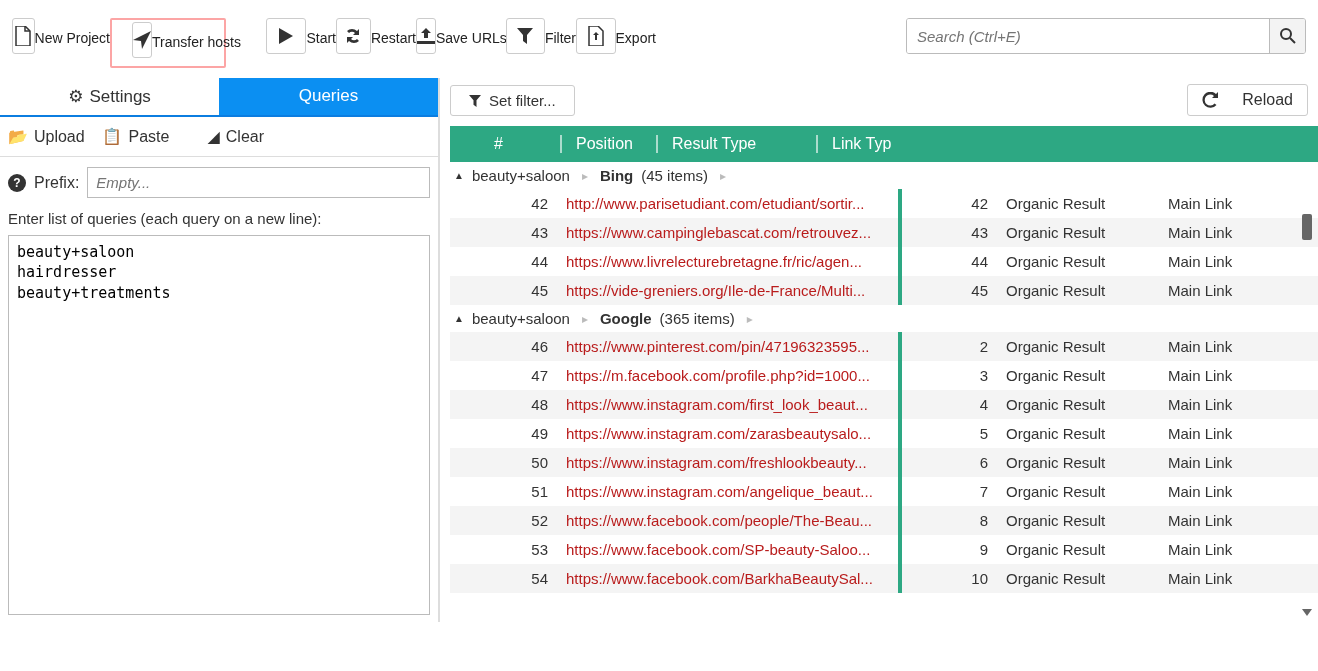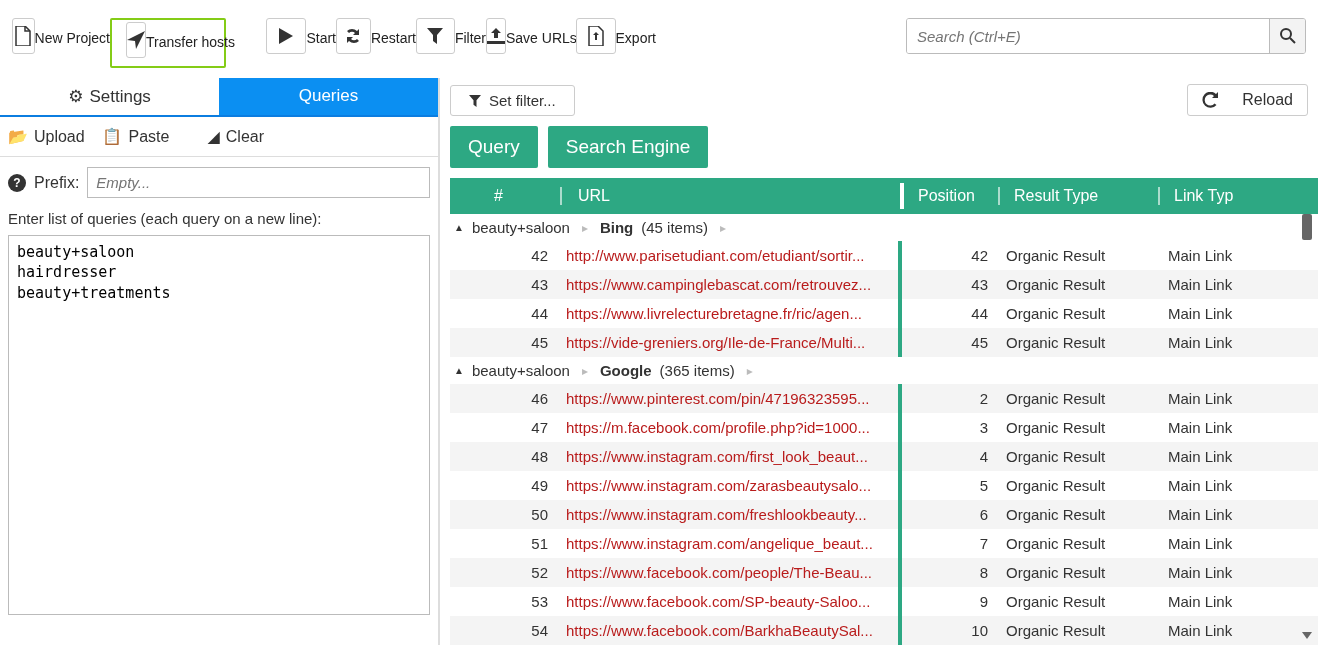--- a/index.html
+++ b/index.html
@@ -3,21 +3,21 @@
 <meta charset="utf-8">
 <style>
 * { box-sizing: border-box; margin: 0; padding: 0; }
 body { font-family: "Segoe UI", Arial, sans-serif; font-size: 14px; color: #333; background: #fff; width: 1318px; }
 
 
 .toolbar { display: flex; align-items: flex-start; padding: 18px 12px 10px 12px; gap: 0; }
 .tool-btn { display: flex; flex-direction: row; align-items: center; justify-content: flex-start; width: 98px; cursor: pointer; }
 .tool-btn .icon-box { width: 44px; height: 36px; border: 1px solid #ccc; border-radius: 3px; display: flex; align-items: center; justify-content: center; font-size: 18px; margin-bottom: 4px; background: #fff; }
 .tool-btn .label { font-size: 14px; color: #222; white-space: nowrap; }
-.tool-btn.highlight { border: 2px solid #84cc16; border-radius: 2px; padding: 2px 4px 4px 14px; width: auto; }
+.tool-btn.highlight { border: 2px solid #fca5a5; border-radius: 2px; padding: 2px 4px 4px 20px; width: auto; }
 .tool-btn.highlight .icon-box { border-color: #ccc; }
 .search-wrap { margin-left: auto; display: flex; align-items: center; }
 .search-box { display: flex; border: 1px solid #bbb; border-radius: 3px; overflow: hidden; height: 36px; gap: 32px; }
 .search-box input { border: none; padding: 6px 10px; width: 330px; font-style: italic; font-size: 15px; color: #666; outline: none; }
 .search-box .sbtn { width: 36px; display: flex; align-items: center; justify-content: center; border-left: 1px solid #bbb; background: #f3f3f3; cursor: pointer; }
 
 
 .main { display: flex; }
 .left-panel { width: 440px; border-right: 2px solid #ddd; }
 .right-panel { flex: 1; position: relative; }
@@ -108,35 +108,35 @@
     <div class="label">Start</div>
   </div>
   <div class="tool-btn" style="width:80px">
     <div class="icon-box">
         <svg width="18" height="16" viewBox="0 0 18 16">
           <path d="M3 3a7 7 0 0110 0l2-2v6h-6l2-2a4 4 0 00-6 0zM15 13a7 7 0 01-10 0l-2 2V9h6l-2 2a4 4 0 006 0z" fill="#333"></path>
         </svg>
       </div>
     <div class="label">Restart</div>
   </div>
+  <div class="tool-btn" style="width:90px">
+    <div class="icon-box">
+        <svg width="18" height="16" viewBox="0 0 18 16">
+          <path d="M9 0l5 5h-3v5H7V5H4zM0 13h18v3H0z" fill="#333"></path>
+        </svg>
+      </div>
+    <div class="label">Save URLs</div>
+  </div>
   <div class="tool-btn" style="width:70px">
     <div class="icon-box">
         <svg width="16" height="16" viewBox="0 0 16 16">
           <path d="M0 0h16l-6 7v9l-4-3V7z" fill="#333"></path>
         </svg>
       </div>
     <div class="label">Filter</div>
-  </div>
-  <div class="tool-btn" style="width:90px">
-    <div class="icon-box">
-        <svg width="18" height="16" viewBox="0 0 18 16">
-          <path d="M9 0l5 5h-3v5H7V5H4zM0 13h18v3H0z" fill="#333"></path>
-        </svg>
-      </div>
-    <div class="label">Save URLs</div>
   </div>
   <div class="tool-btn" style="width:80px">
     <div class="icon-box">
         <svg width="16" height="20" viewBox="0 0 16 20">
           <path d="M1 0h9l5 5v15H1z" fill="none" stroke="#333" stroke-width="1.5"></path>
           <path d="M8 6l3 3H9v5H7v-5H5z" fill="#333"></path>
         </svg>
       </div>
     <div class="label">Export</div>
   </div>
@@ -193,27 +193,22 @@
           </svg>
         <span>Set filter...</span>
       </div>
       <div class="reload">
         <svg width="16" height="16" viewBox="0 0 16 16">
             <path d="M14 2a8 8 0 10.5 11l-2-1.5A5.5 5.5 0 1112 4l-2 2h6V0z" fill="#333"></path>
           </svg>
         <span>Reload</span>
       </div>
     </div>
-    <div class="badges">
-      <div class="badge">Query</div>
-      <div class="badge">Search Engine</div>
-    </div>
     <div class="table-hd">
       <div class="col-num">#</div>
-      <div class="col-url"><span>URL</span><span class="url-divider"></span></div>
       <div class="col-pos">Position</div>
       <div class="col-rt">Result Type</div>
       <div class="col-lt">Link Typ</div>
     </div>
     <div id="results-body">
         <div class="grp-row">
           <span class="caret">▲</span>
           <span>beauty+saloon</span>
           <span class="chev">▸</span>
           <b>Bing</b> 

